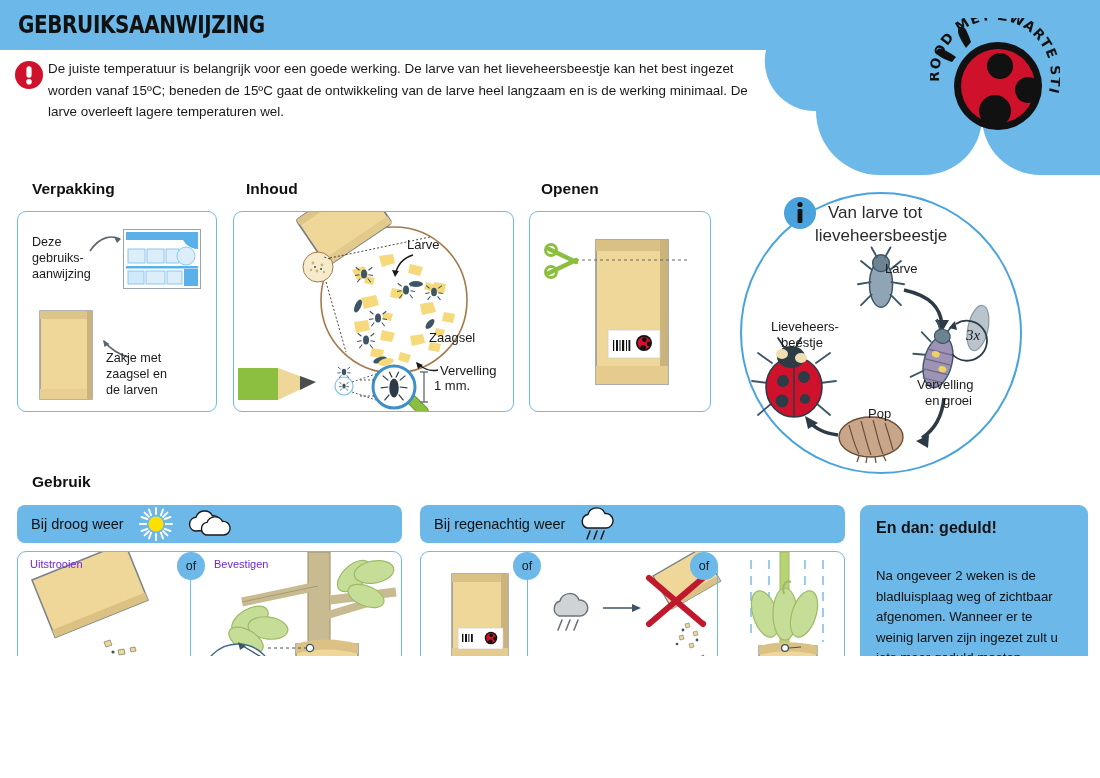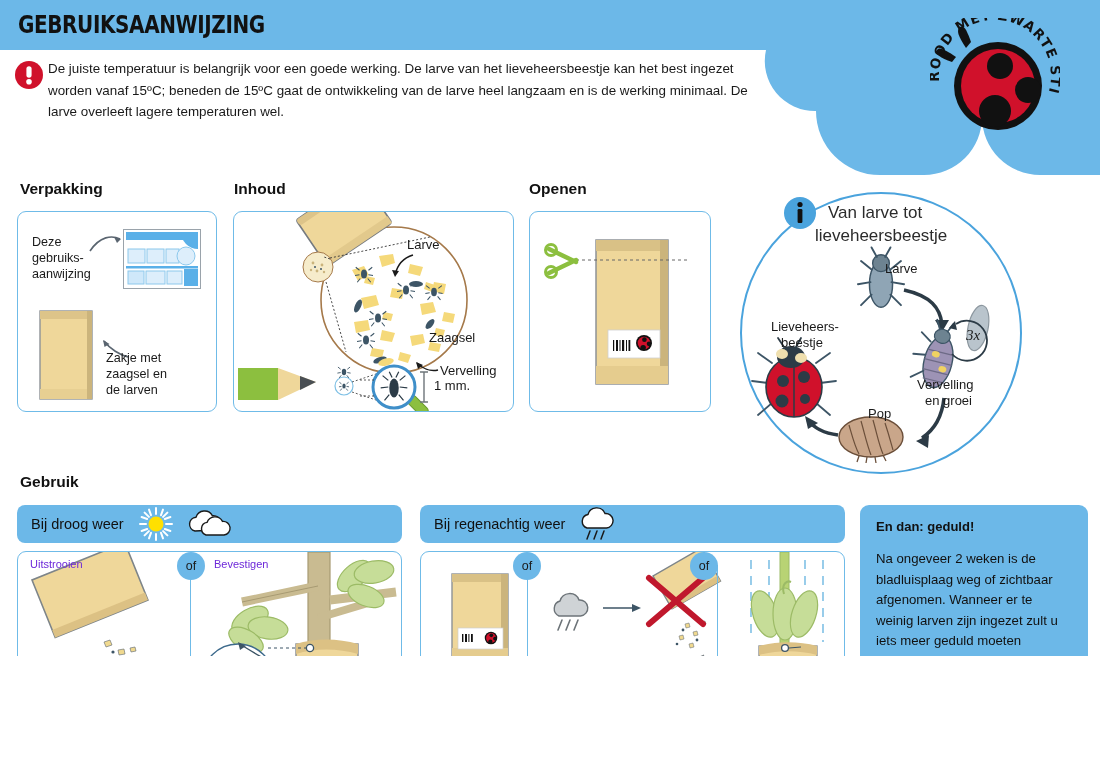--- a/index.html
+++ b/index.html
@@ -29,21 +29,21 @@
 
   
   .warn-wrap{position:absolute;left:14px;top:58px;width:760px;display:flex;gap:4px;align-items:flex-start;}
   .warn-icon{flex:0 0 auto;width:30px;height:30px;margin-top:2px;}
   .warn-text{font-size:13.4px;line-height:21.5px;color:#1a1a1a;}
 
   
   .logo{position:absolute;left:930px;top:18px;width:130px;height:130px;}
 
   
-  .sec-title{position:absolute;font-weight:bold;font-size:15.5px;color:#111;}
+  .sec-title{position:absolute;font-weight:bold;font-size:15.5px;color:#111;margin-left:12px;}
 
   
   .card{
     position:absolute;
     border:1.6px solid #6fbbe8;
     border-radius:9px;
     background:#fff;
     box-sizing:border-box;
     overflow:hidden;
     padding-left:16px;
@@ -68,21 +68,21 @@
   .divider{position:absolute;width:1.4px;background:#6fbbe8;z-index:2;}
 
   .panel-title{position:absolute;font-size:11px;color:#6d28d9;z-index:5;}
 
   
   .patience{
     position:absolute;left:860px;top:505px;width:228px;height:262px;
     background:#6cb8e8;border-radius:9px;box-sizing:border-box;
     padding:14px 16px 0 16px;
   }
-  .patience h3{margin:0 0 15px 0;font-size:13px;font-weight:bold;color:#111;}
+  .patience h3{margin:0 0 29px 0;font-size:16px;font-weight:bold;color:#111;}
   .patience p{margin:0;font-size:13.2px;line-height:20.6px;color:#111;}
 
   .waitlabel{position:absolute;color:#c8102e;font-weight:bold;font-size:12.6px;text-align:center;line-height:16px;}
 
   svg{display:block;}
 </style>
 </head>
 <body>
 
 <div class="page">

